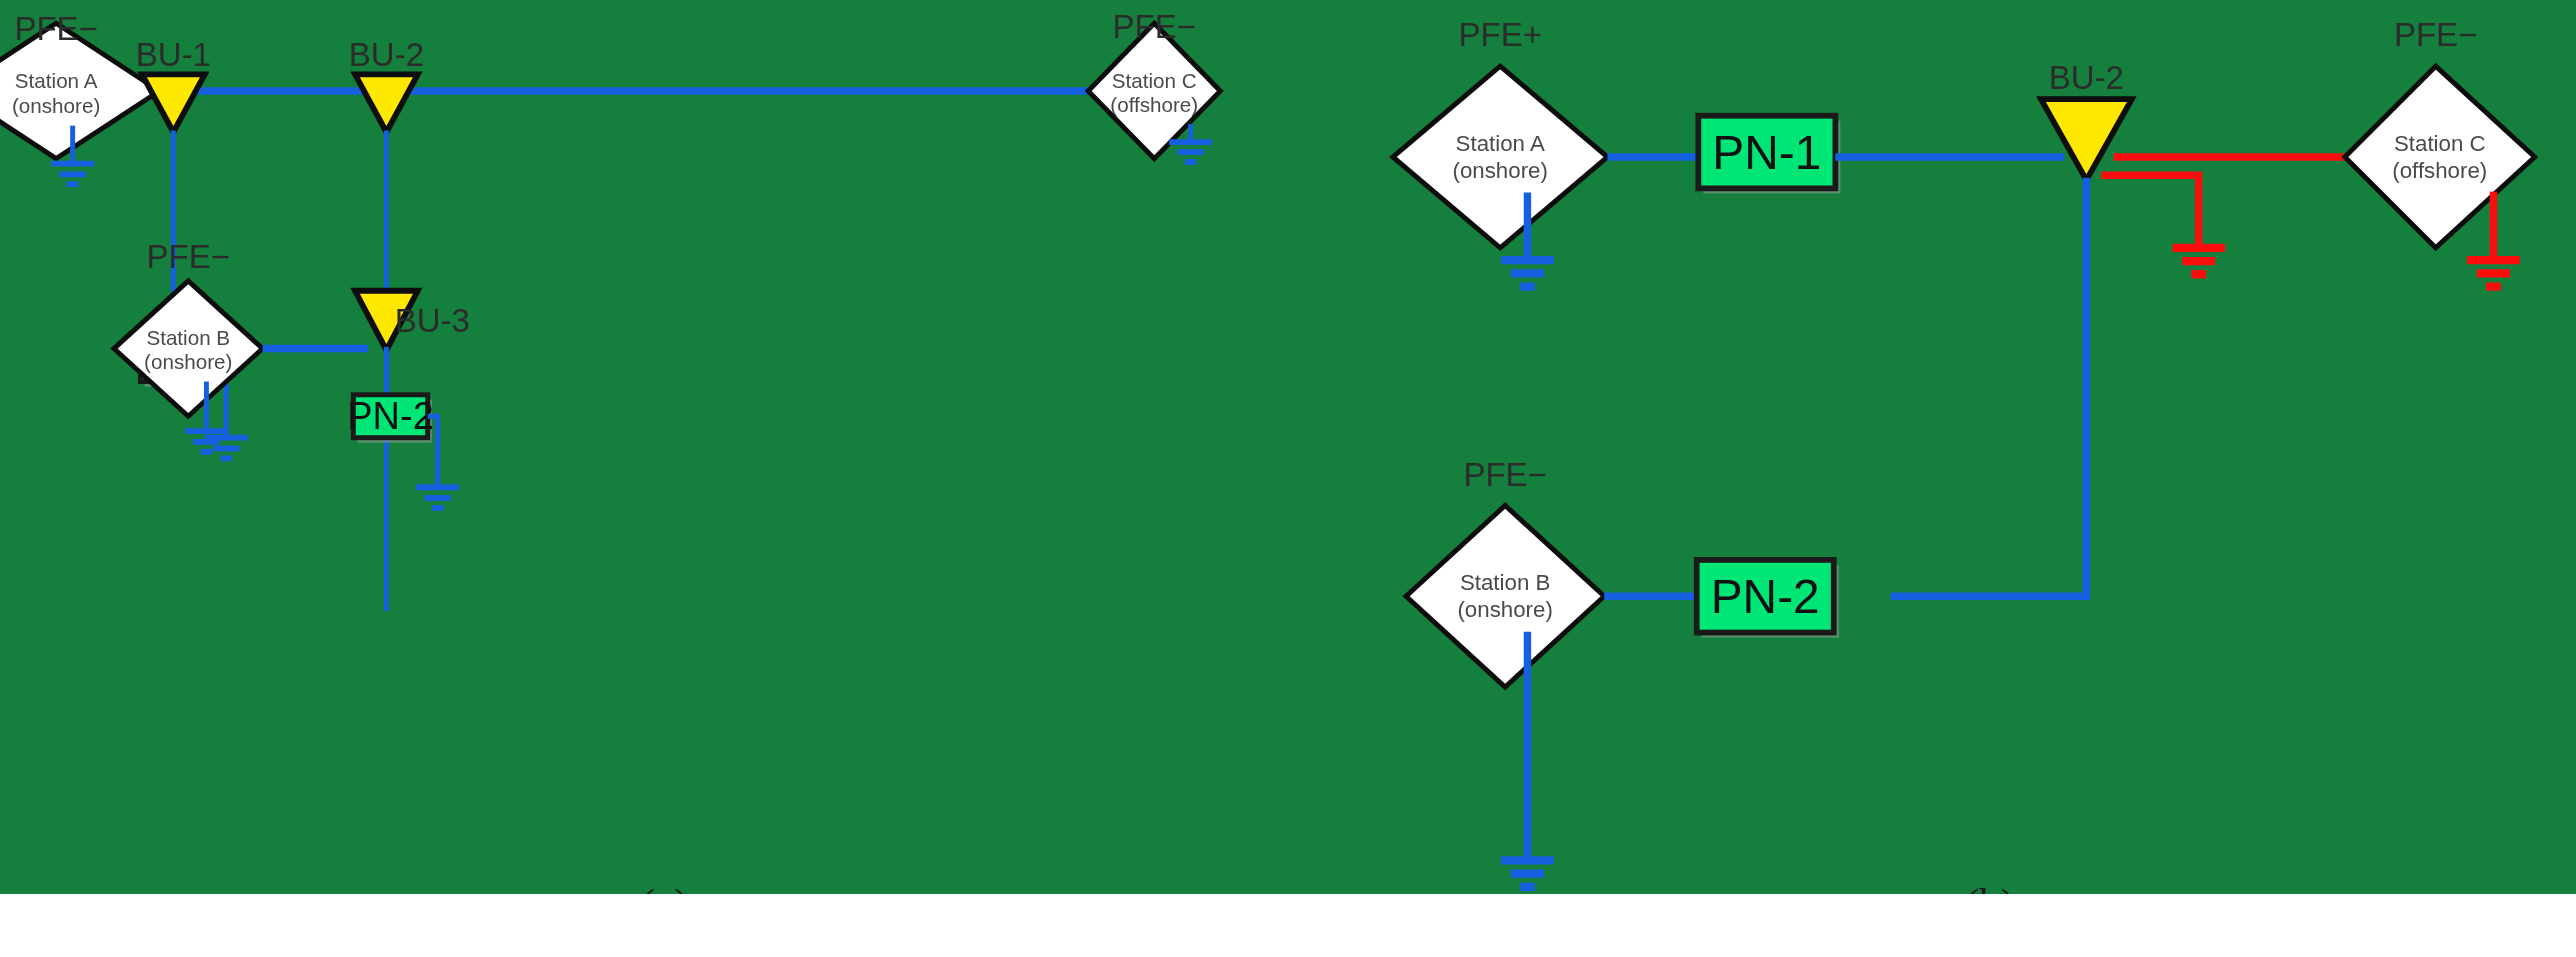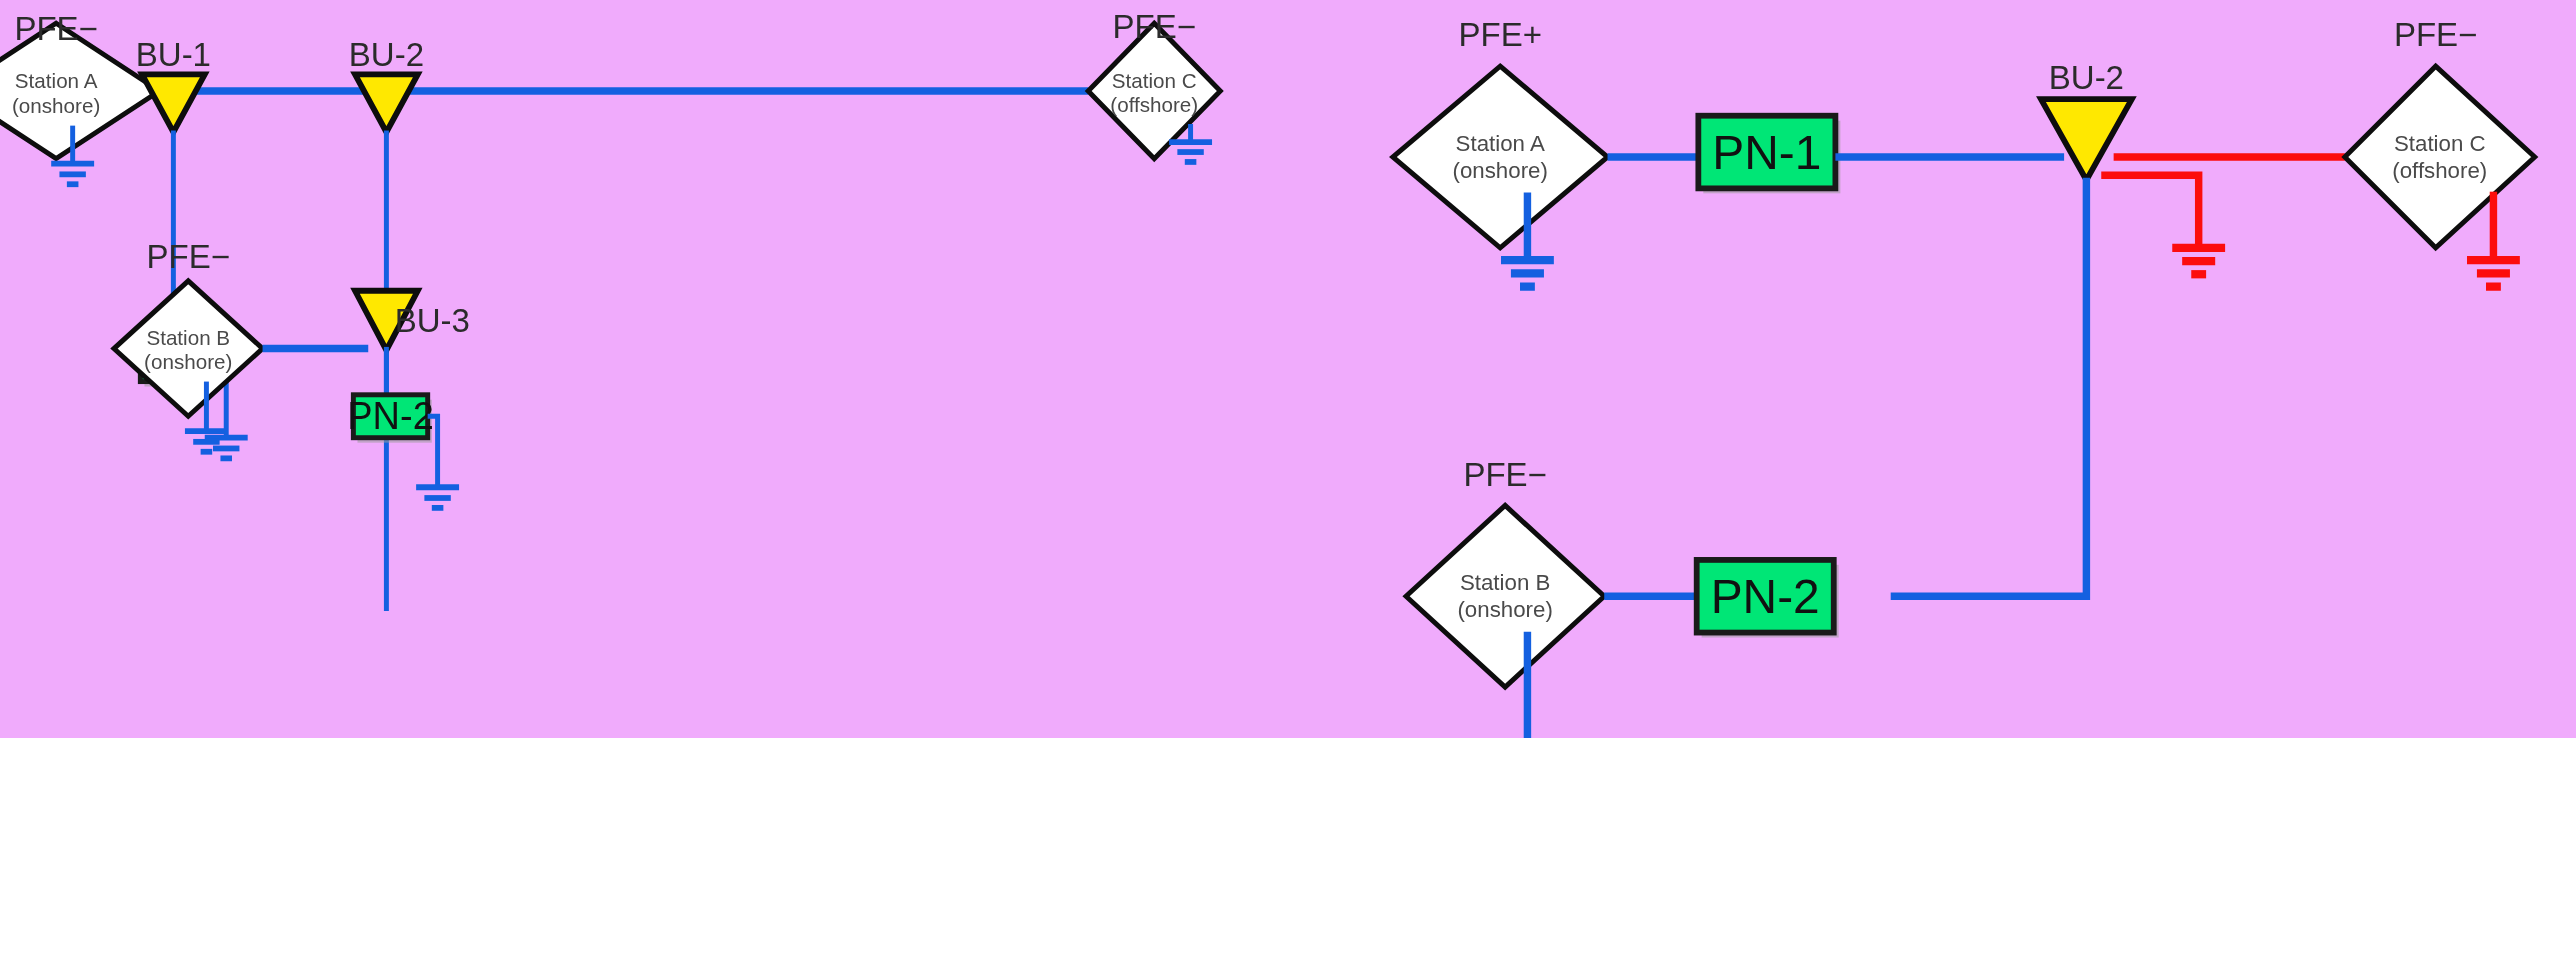--- a/index.html
+++ b/index.html
@@ -1,17 +1,17 @@
 <!DOCTYPE html>
 <html style="font-size:13.2px"><head>
 <meta charset="utf-8">
 <style>
   html,body{margin:0;padding:0;background:#ffffff;}
   body{width:2576px;height:958px;font-family:"Liberation Sans",sans-serif;}
-  #stage{position:relative;width:2576px;height:738px;background:#f0abfc;overflow:hidden;}
+  #stage{position:relative;width:2576px;height:894px;background:#15803d;overflow:hidden;}
   svg{display:block;}
   text{font-family:"Liberation Sans",sans-serif;fill:#2b2b2b;}
   .lbl-pfe{font-size:40px;fill:#2b2b2b;}
   .lbl-bu{font-size:40px;fill:#2b2b2b;}
   .lbl-station{font-size:25px;fill:#4a4a4a;}
   .lbl-station-b{font-size:27px;fill:#4a4a4a;}
   .lbl-pn{font-size:46px;fill:#111111;}
   .lbl-pn-big{font-size:58px;fill:#111111;}
   .lbl-panel{font-family:"Liberation Serif",serif;font-size:52px;fill:#1a1a1a;}
   .diamond{fill:#ffffff;stroke:#0d0d0d;stroke-width:6;stroke-linejoin:miter;}

